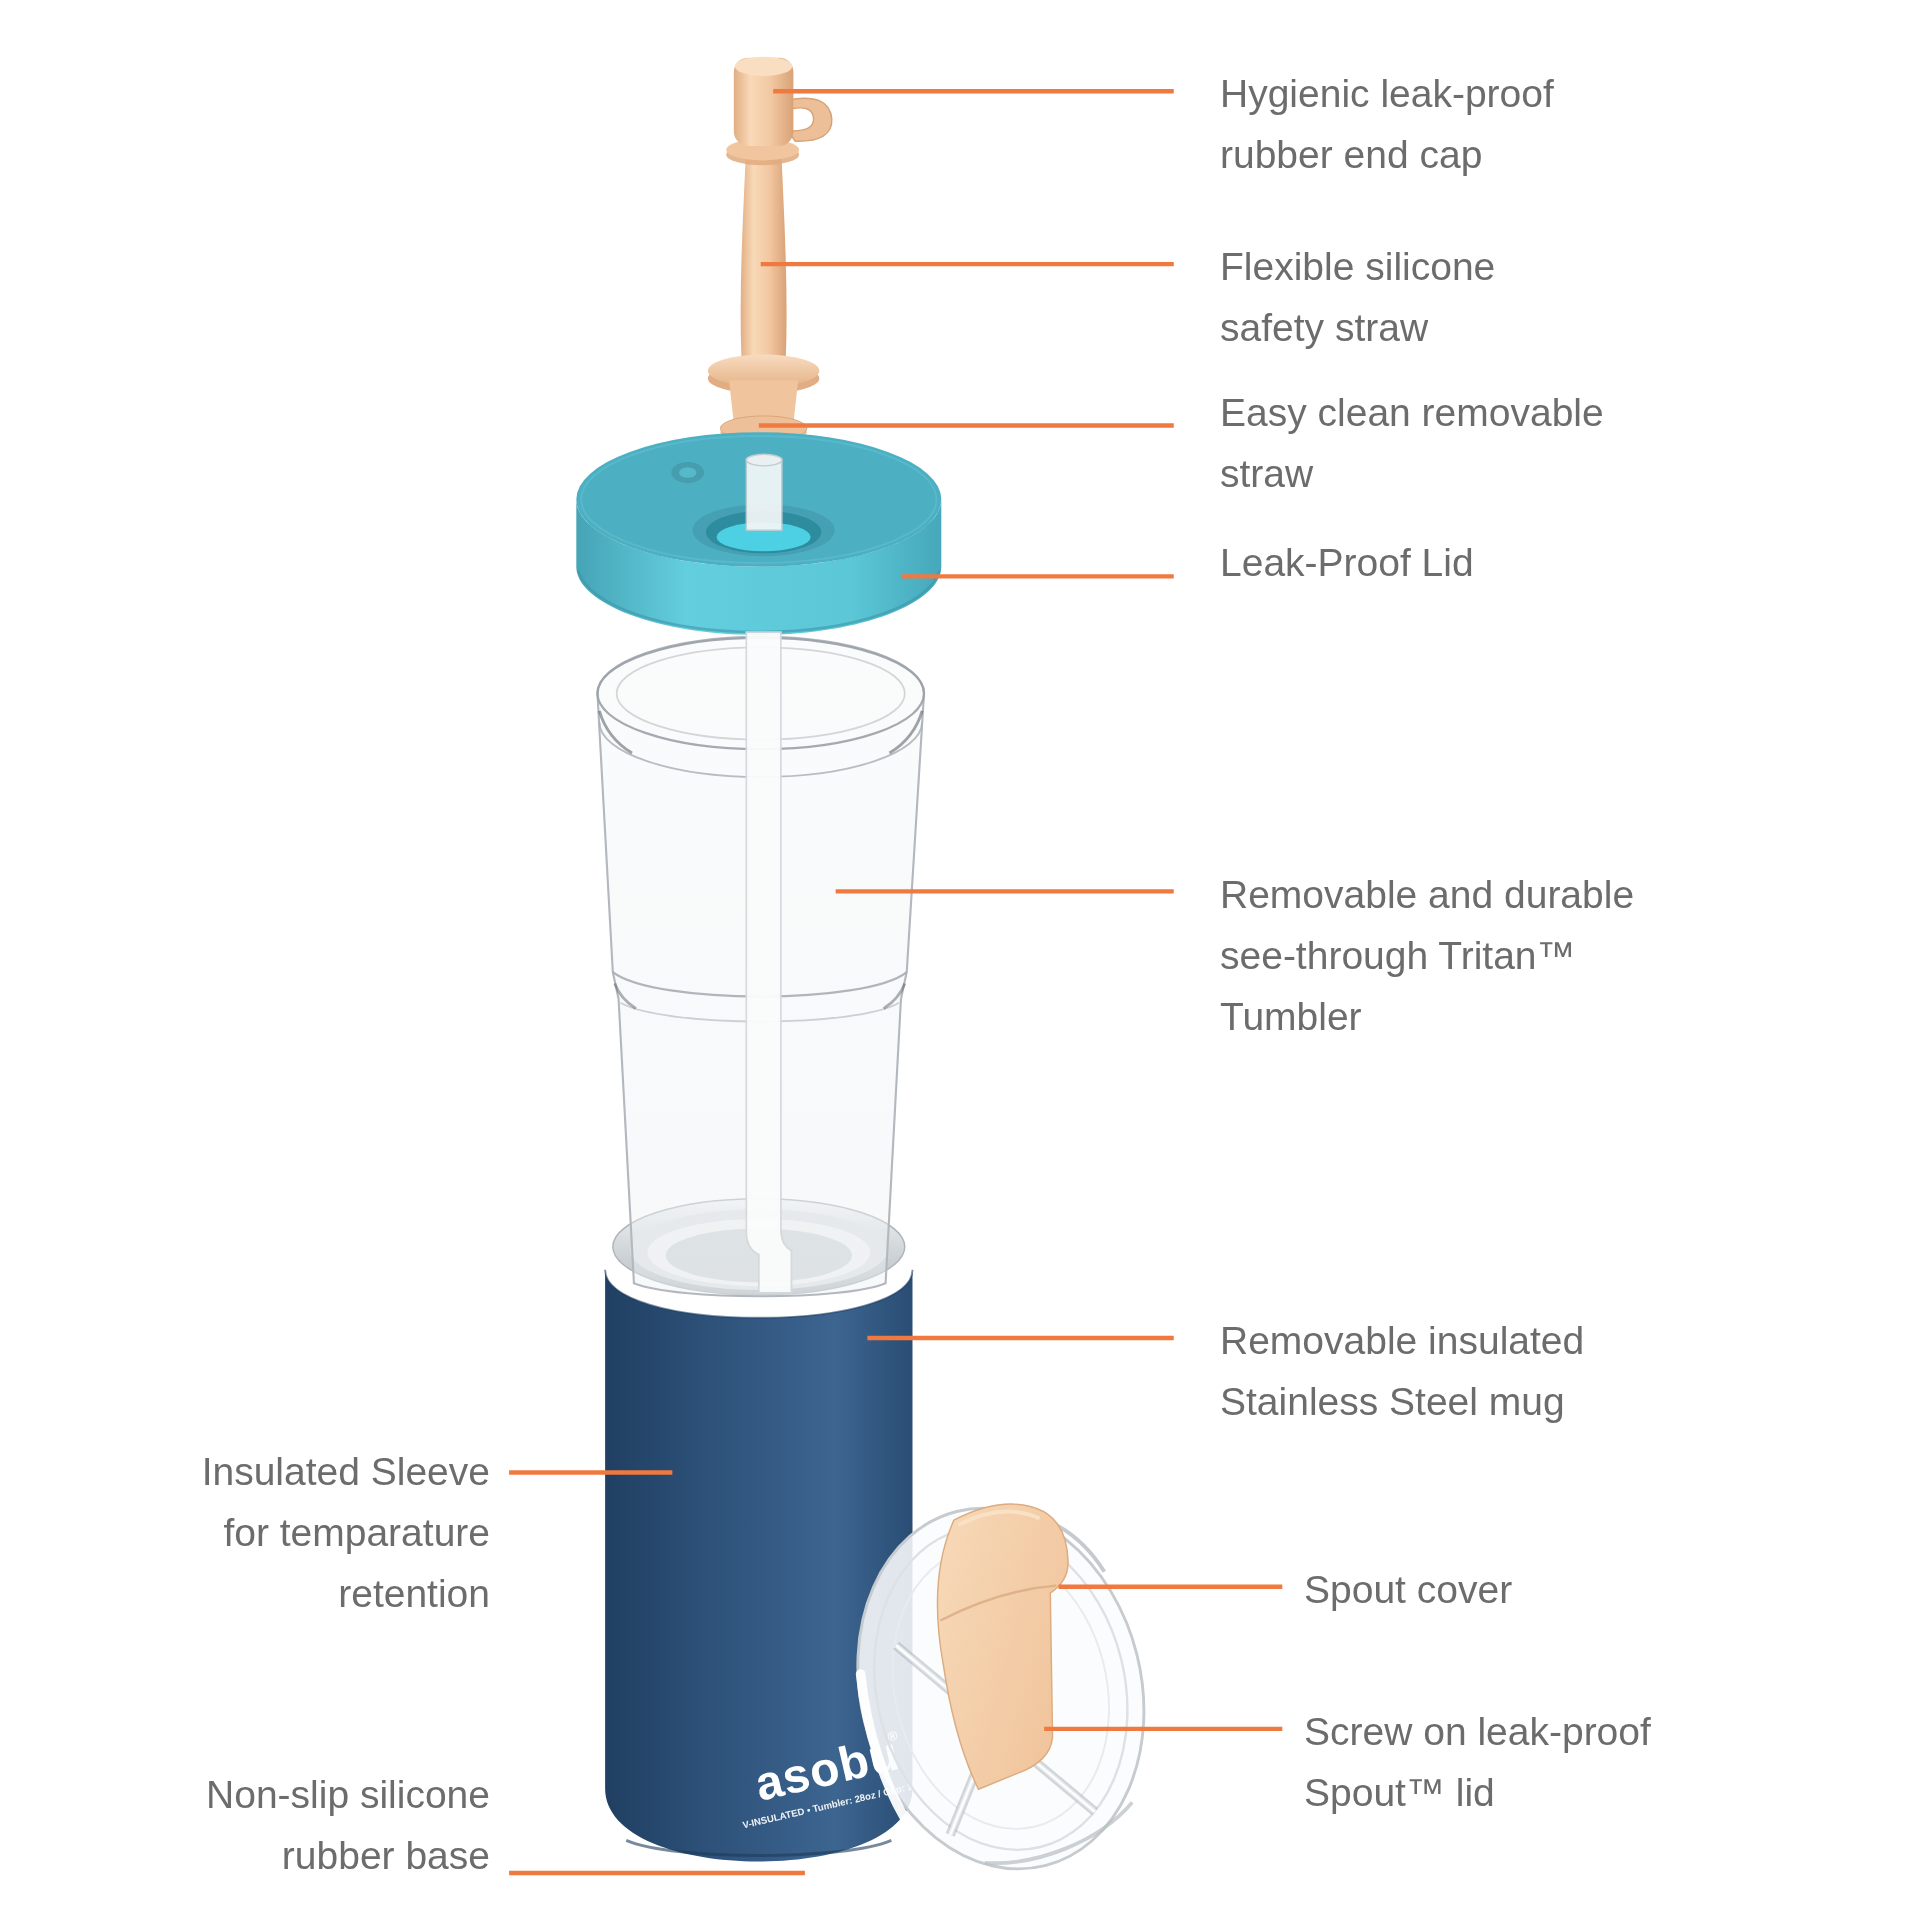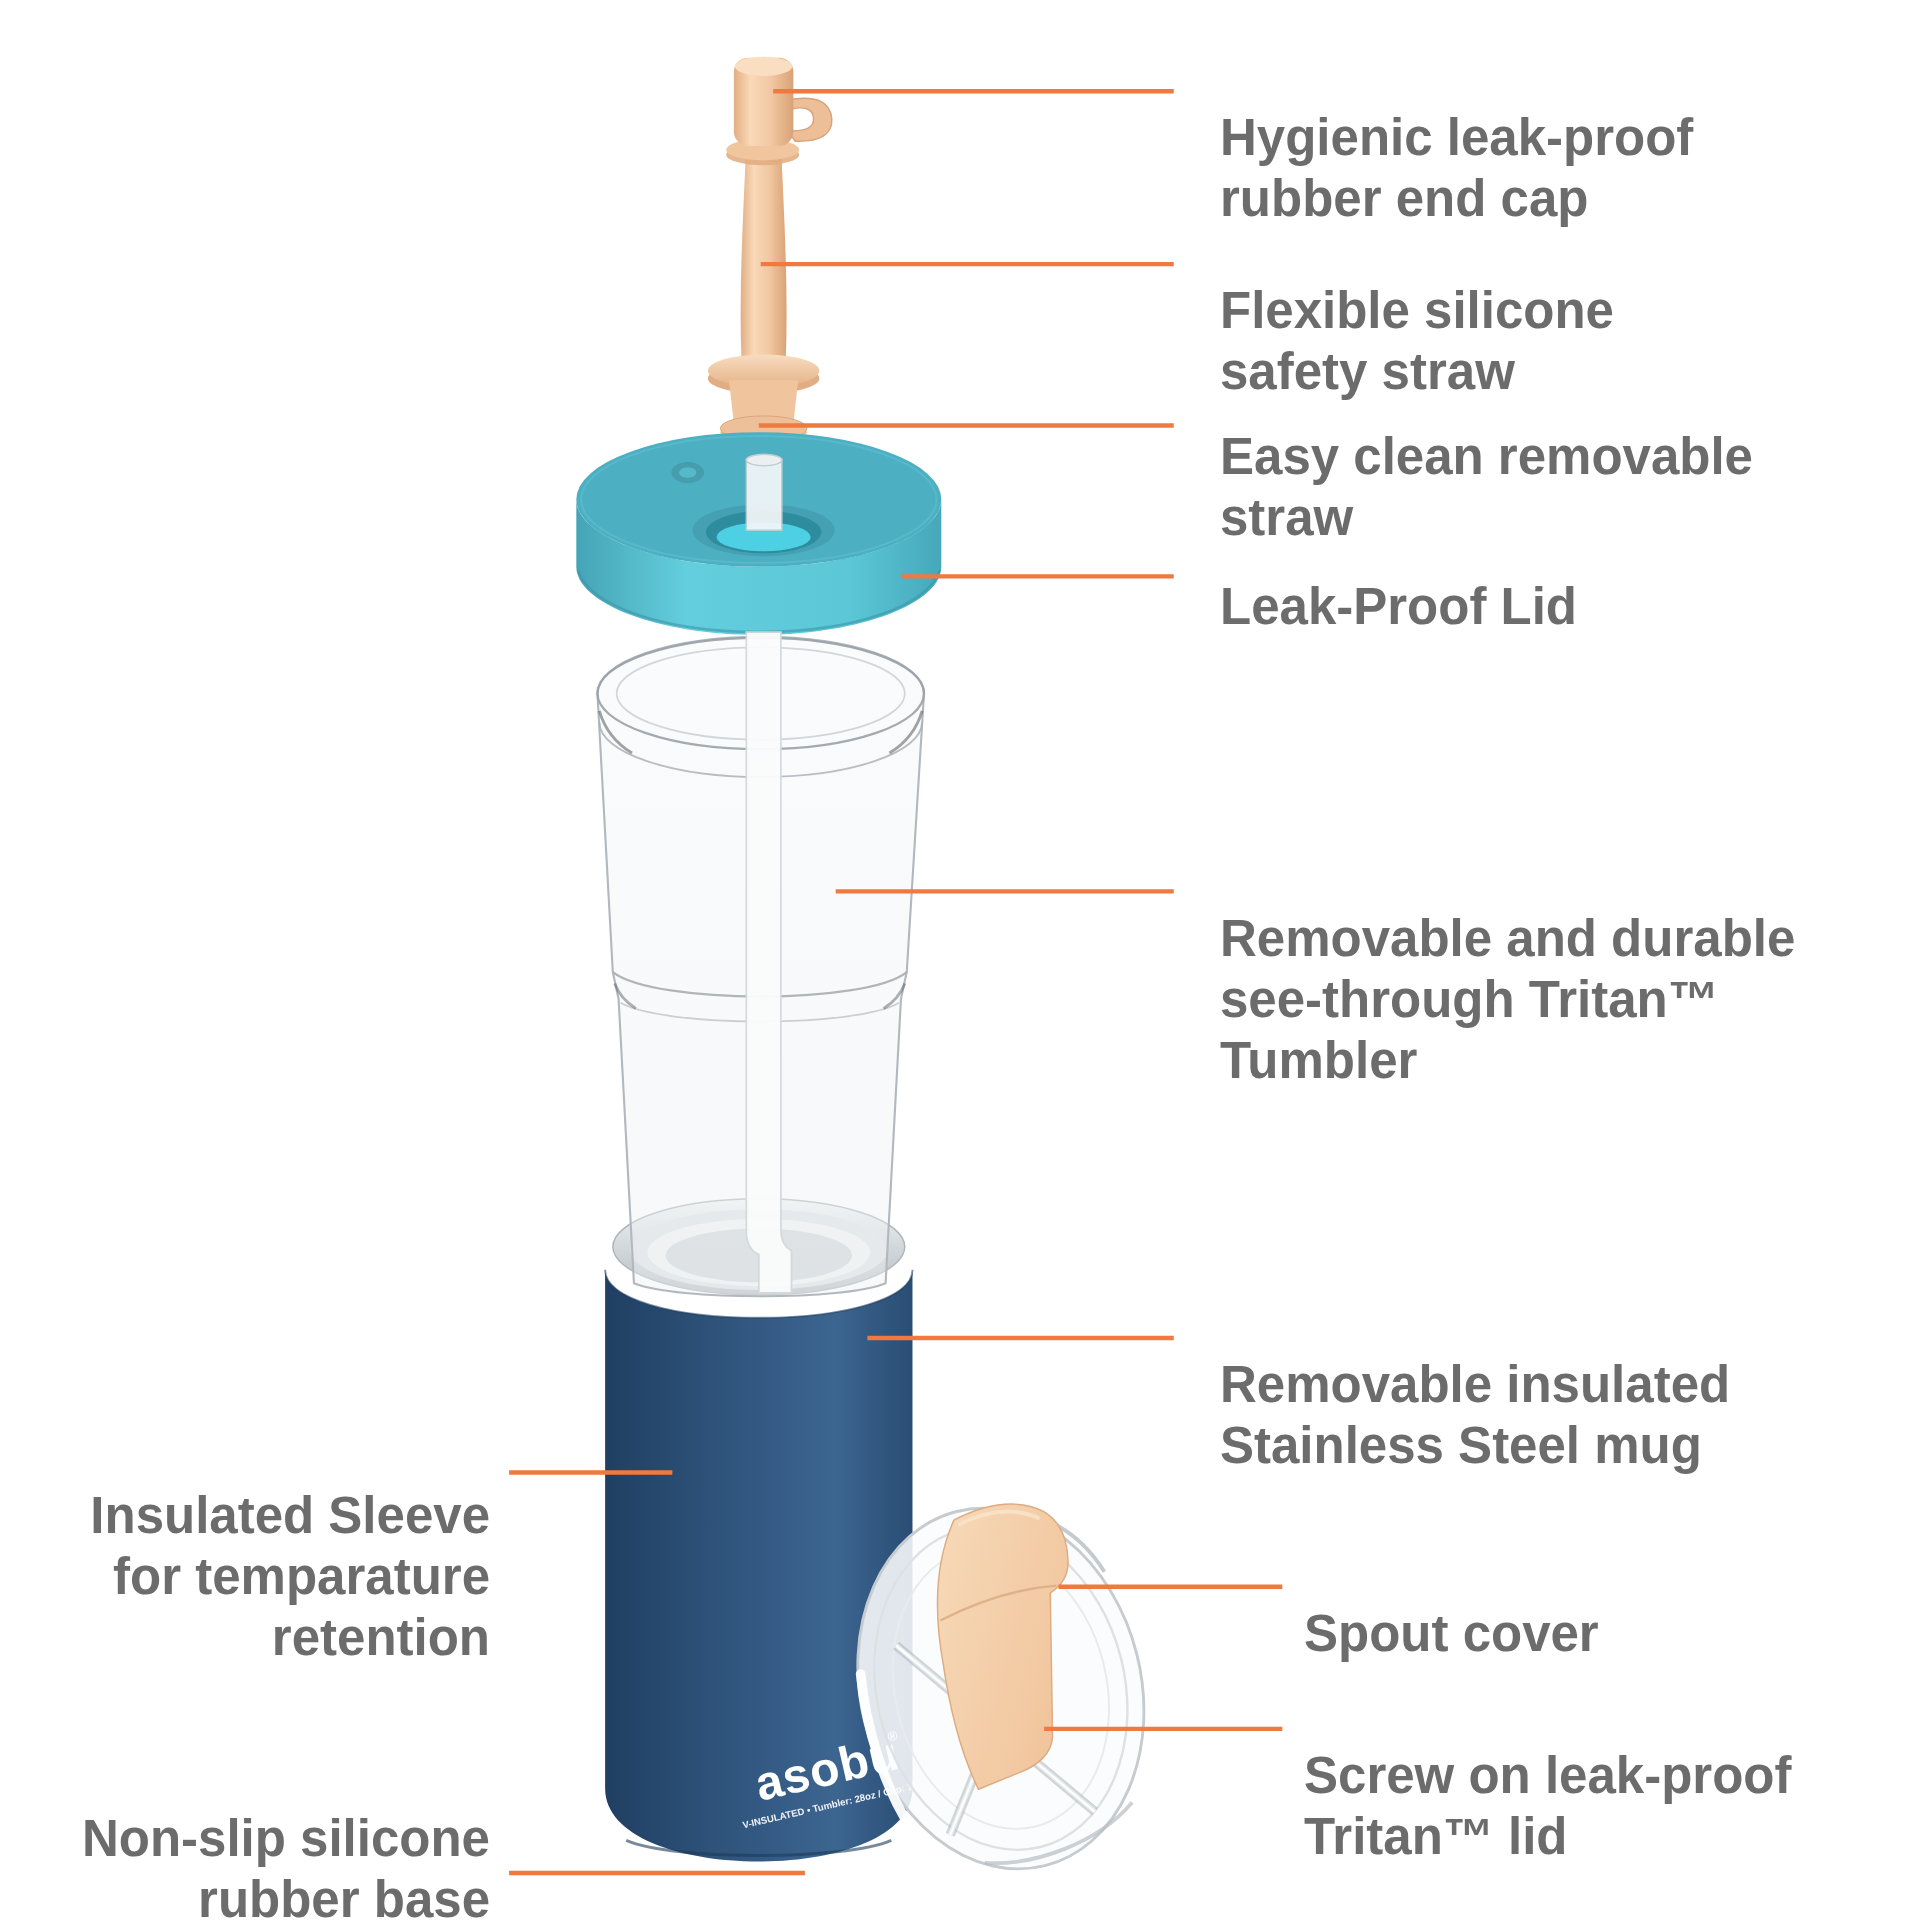--- a/index.html
+++ b/index.html
@@ -1,19 +1,19 @@
 <!DOCTYPE html>
 <html><head>
 <meta charset="utf-8">
 <style>
   html,body{margin:0;padding:0;background:#ffffff;}
   .canvas{position:relative;width:1922px;height:1922px;background:#ffffff;overflow:hidden;
           font-family:"Liberation Sans",sans-serif;}
   .scene{position:absolute;left:0;top:0;}
-  .label{position:absolute;font-weight:700;font-size:51px;line-height:61px;color:#6c6c6c;margin-top:44px;}
+  .label{position:absolute;font-weight:400;font-size:39px;line-height:61px;color:#6c6c6c;}
   .right-label{left:1220px;}
   .right-label.indent{left:1304px;}
   .left-label{left:0;width:476px;text-align:right;padding-left:14px;}
   .ln{display:block;white-space:nowrap;}
 </style>
 </head>
 <body>
 
 <div class="canvas">
 
@@ -199,21 +199,21 @@
     <span class="ln">Removable insulated</span>
     <span class="ln">Stainless Steel mug</span>
   </div>
 
   <div class="label right-label indent" style="top:1559px">
     <span class="ln">Spout cover</span>
   </div>
 
   <div class="label right-label indent" style="top:1701px">
     <span class="ln">Screw on leak-proof</span>
-    <span class="ln">Tritan™ lid</span>
+    <span class="ln">Spout™ lid</span>
   </div>
 
   <div class="label left-label" style="top:1441px">
     <span class="ln">Insulated Sleeve</span>
     <span class="ln">for temparature</span>
     <span class="ln">retention</span>
   </div>
 
   <div class="label left-label" style="top:1764px">
     <span class="ln">Non-slip silicone</span>

